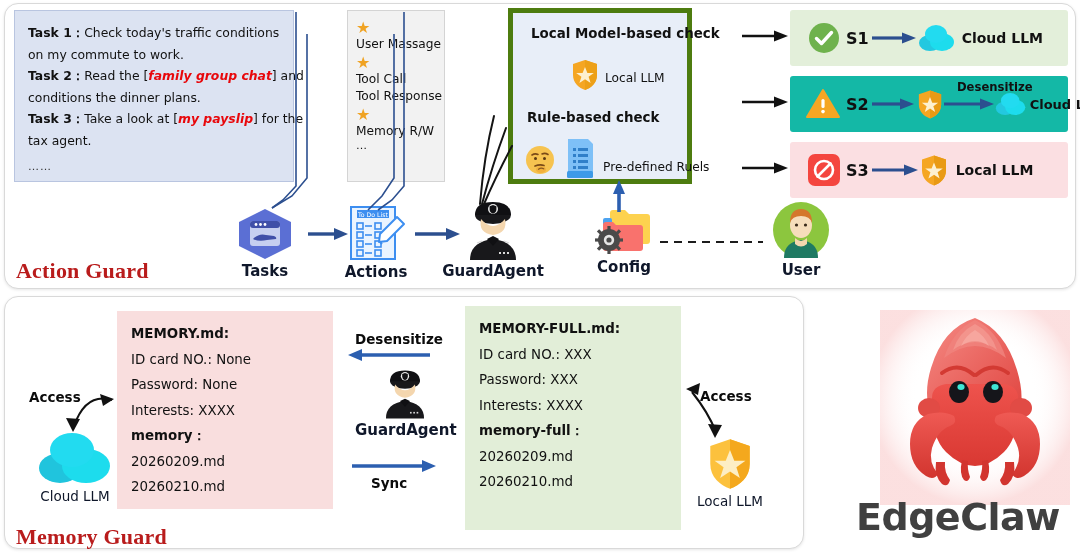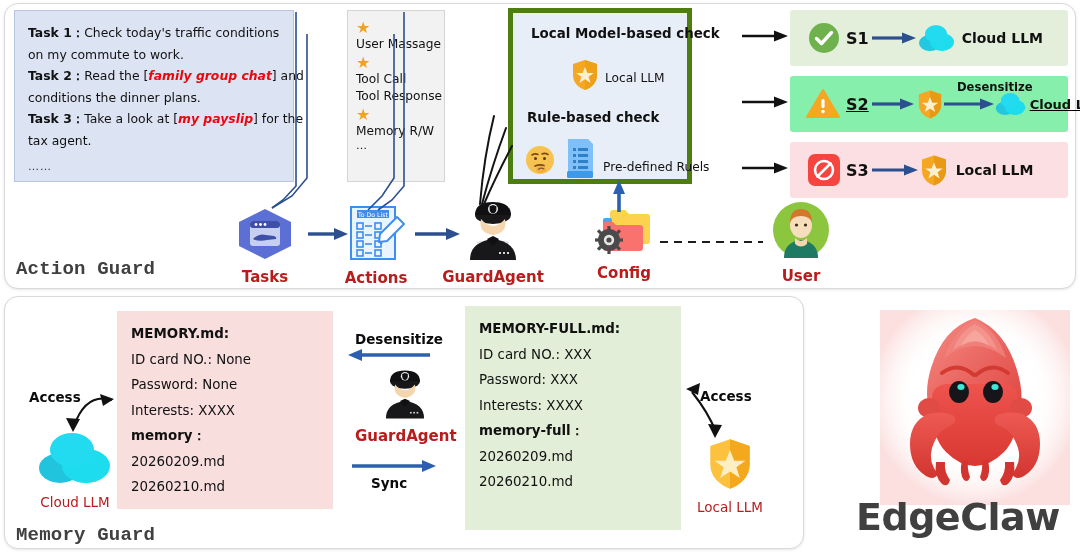--- a/index.html
+++ b/index.html
@@ -17,24 +17,24 @@
     border: 1px solid #d9d9d9;
     border-radius: 14px;
     background: #ffffff;
     box-shadow: 0 1px 3px rgba(0,0,0,.10);
   }
   #action-guard-panel { left: 4px;  top: 3px;   width: 1072px; height: 286px; }
   #memory-guard-panel { left: 4px;  top: 296px; width: 800px;  height: 253px; }
 
   .section-title {
     position: absolute;
-    font-family: Liberation Mono, monospace;
+    font-family: Liberation Serif, serif;
     font-weight: bold;
-    font-size: 19px;
-    color: #404040;
+    font-size: 22px;
+    color: #b91c1c;
     letter-spacing: .2px;
     white-space: nowrap;
   }
   #action-guard-title { left: 16px; top: 258px; }
   #memory-guard-title { left: 16px; top: 524px; }
 
   
   .comic {
     font-family: "DejaVu Sans", sans-serif;
     color: #111111;
@@ -86,38 +86,38 @@
   #rules-label     { left: 90px; top: 147px; }
 
   
   .status-row {
     position: absolute;
     left: 790px; width: 278px; height: 56px;
     border-radius: 3px;
     display: flex; align-items: center;
   }
   #status-s1 { top: 10px;  background: #e3efda; }
-  #status-s2 { top: 76px;  background: #86efac; text-decoration: underline; }
+  #status-s2 { top: 76px;  background: #14b8a6; }
   #status-s3 { top: 142px; background: #fbdfe2; }
   .status-row .code {
     font-size: 16px; font-weight: bold; color: #111; margin: 0 3px 0 6px;
   }
   .status-row .dest {
     font-size: 14px; font-weight: bold; color: #111; white-space: nowrap;
   }
   .mini-label {
     position: absolute; font-size: 11.6px; font-weight: bold; color: #111;
     white-space: nowrap;
   }
 
   
   .node { position: absolute; text-align: center; }
   .node .cap {
-    font-size: 15px; font-weight: bold; color: #b91c1c;
-    margin-top: 8px; white-space: nowrap;
+    font-size: 15px; font-weight: bold; color: #0f172a;
+    margin-top: 2px; white-space: nowrap;
     font-family: "DejaVu Sans", sans-serif;
   }
 
   
   .mem-box { position: absolute; padding: 10px 0 0 14px; }
   #memory-md-box      { left: 117px; top: 311px; width: 216px; height: 198px; background: #f9dede; }
   #memory-full-md-box { left: 465px; top: 306px; width: 216px; height: 224px; background: #e2eed8; }
   .mem-box .row { font-size: 13.4px; line-height: 25.5px; white-space: nowrap; color:#111; }
   .mem-box .b   { font-weight: bold; }
 

